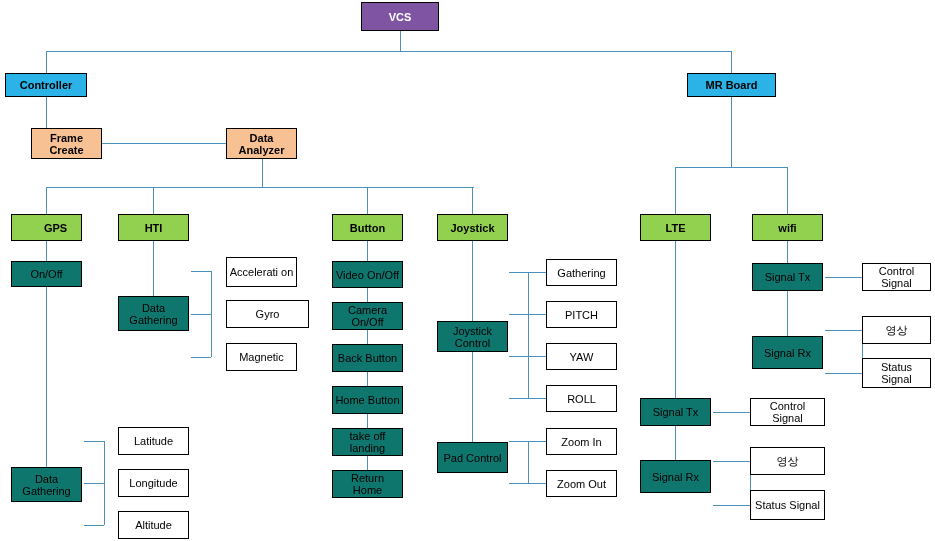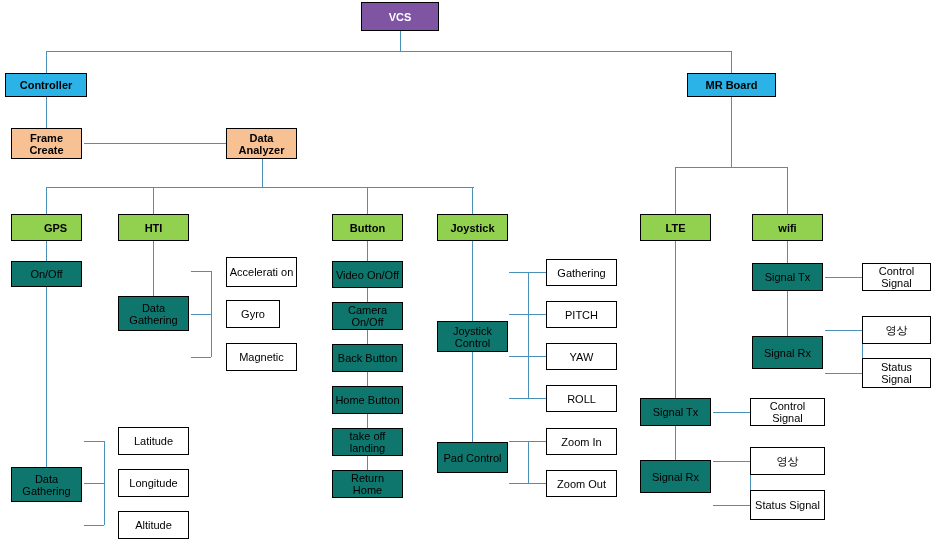--- a/index.html
+++ b/index.html
@@ -135,39 +135,39 @@
   <div class="edge h" style="left:825px; top:277px; width:37px;"></div>
   <div class="edge h" style="left:825px; top:330px; width:37px;"></div>
   <div class="edge h" style="left:825px; top:373px; width:37px;"></div>
   <div class="edge v" style="left:862px; top:330px; height:43px;"></div>
 
   <div class="node purple" style="left:361px; top:2px; width:78px; height:29px;">VCS</div>
 
   <div class="node cyan" style="left:5px; top:73px; width:82px; height:24px;">Controller</div>
   <div class="node cyan" style="left:687px; top:73px; width:89px; height:24px;">MR Board</div>
 
-  <div class="node peach" style="left:11px; top:128px; width:71px; height:31px;">Frame Create</div>
+  <div class="node peach" style="left:31px; top:128px; width:71px; height:31px;">Frame Create</div>
   <div class="node peach" style="left:226px; top:128px; width:71px; height:31px;">Data Analyzer</div>
 
   <div class="node green" style="left:11px; top:214px; width:71px; height:27px;padding-left:20px;">GPS</div>
   <div class="node green" style="left:118px; top:214px; width:71px; height:27px;">HTI</div>
   <div class="node green" style="left:332px; top:214px; width:71px; height:27px;">Button</div>
   <div class="node green" style="left:437px; top:214px; width:71px; height:27px;">Joystick</div>
   <div class="node green" style="left:640px; top:214px; width:71px; height:27px;">LTE</div>
   <div class="node green" style="left:752px; top:214px; width:71px; height:27px;">wifi</div>
 
   <div class="node lightblue" style="left:11px; top:261px; width:71px; height:26px;">On/Off</div>
   <div class="node lightblue" style="left:11px; top:467px; width:71px; height:35px;">Data Gathering</div>
   <div class="node white" style="left:118px; top:427px; width:71px; height:28px;">Latitude</div>
   <div class="node white" style="left:118px; top:469px; width:71px; height:28px;">Longitude</div>
   <div class="node white" style="left:118px; top:511px; width:71px; height:28px;">Altitude</div>
 
   <div class="node lightblue" style="left:118px; top:296px; width:71px; height:35px;">Data Gathering</div>
   <div class="node white" style="left:226px; top:257px; width:71px; height:30px;">Accelerati on</div>
-  <div class="node white" style="left:226px; top:300px; width:54px; height:28px;">Gyro</div>
+  <div class="node white" style="left:226px; top:300px; width:83px; height:28px;">Gyro</div>
   <div class="node white" style="left:226px; top:343px; width:71px; height:28px;">Magnetic</div>
 
   <div class="node lightblue" style="left:332px; top:261px; width:71px; height:27px;">Video On/Off</div>
   <div class="node lightblue" style="left:332px; top:302px; width:71px; height:28px;">Camera On/Off</div>
   <div class="node lightblue" style="left:332px; top:344px; width:71px; height:28px;">Back Button</div>
   <div class="node lightblue" style="left:332px; top:386px; width:71px; height:28px;">Home Button</div>
   <div class="node lightblue" style="left:332px; top:428px; width:71px; height:28px;">take off landing</div>
   <div class="node lightblue" style="left:332px; top:470px; width:71px; height:28px;">Return Home</div>
 
   <div class="node lightblue" style="left:437px; top:442px; width:71px; height:31px;">Pad Control</div>

